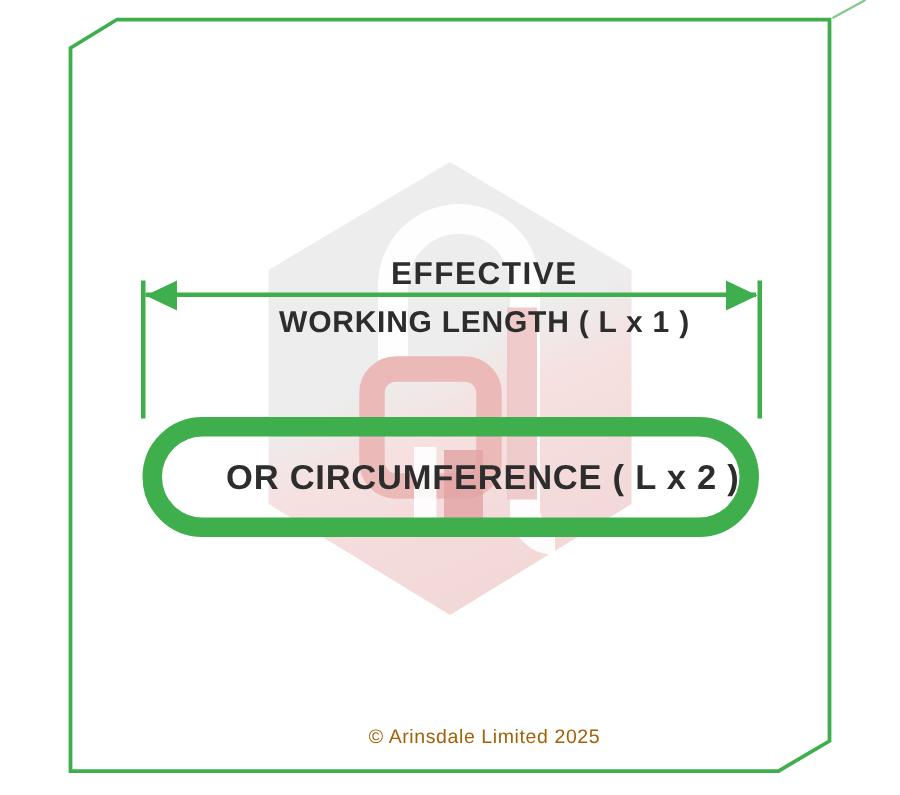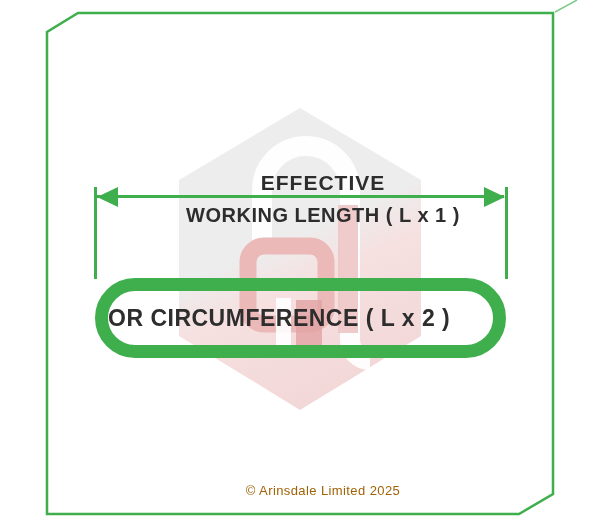--- a/index.html
+++ b/index.html
@@ -24,21 +24,21 @@
   #tick-left{left:94px;}
   #tick-right{left:505px;}
   .arrowhead{width:0;height:0;border-top:10px solid transparent;border-bottom:10px solid transparent;top:187px;}
   #arrowhead-left{left:97px;border-right:21px solid #3fae4d;}
   #arrowhead-right{left:484px;border-left:21px solid #3fae4d;}
 
   
   #circumference-pill{
     left:95px;top:278px;width:411px;height:80px;box-sizing:border-box;
     border:13px solid #3fae4d;border-radius:40px;
-    display:flex;align-items:center;justify-content:flex-start;
+    display:flex;align-items:center;justify-content:flex-end;
     background:transparent;
   }
   #label-circumference{
     color:#2d2d2d;font-weight:700;font-size:23px;letter-spacing:0.5px;white-space:nowrap;
   }
 
   #copyright{
     top:483px;font-size:13px;font-weight:400;color:#a16207;letter-spacing:0.4px;
   }
 </style>

